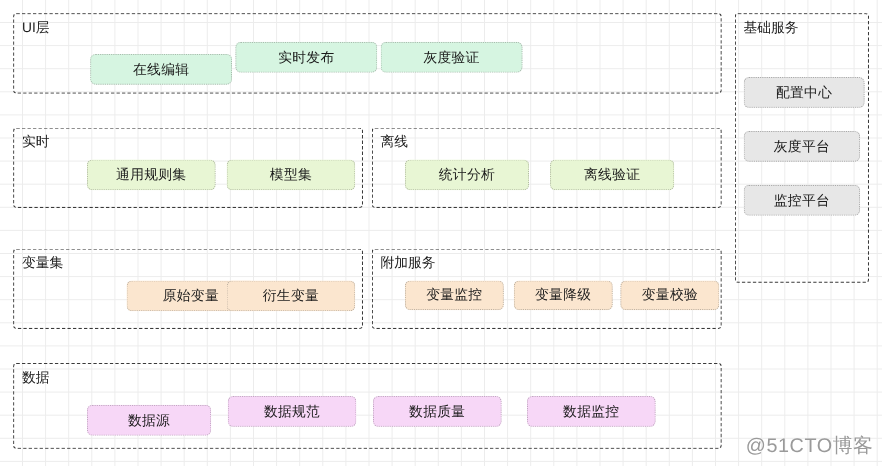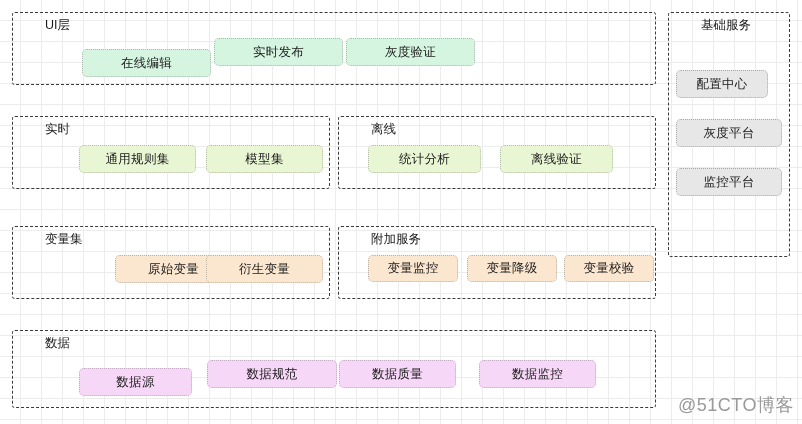--- a/index.html
+++ b/index.html
@@ -29,21 +29,20 @@
     background:transparent;
     box-sizing:border-box;
   }
   .group-label{
     position:absolute;
     left:7px;top:5px;
     font-size:12.5px;
     color:#1a1a1a;
     line-height:14px;
     white-space:nowrap;
-    padding-left:25px;
   }
   .node{
     position:absolute;
     box-sizing:border-box;
     border:1.3px dotted #9a9a9a;
     border-radius:5px;
     display:flex;align-items:center;justify-content:center;
     font-size:12.5px;
     color:#1a1a1a;
     white-space:nowrap;
@@ -94,23 +93,23 @@
     <div class="group" style="left: 338px; top: 226px; width: 318px; height: 73px;">
       <div class="group-label">附加服务</div>
     </div>
     <div class="node n-peach" style="left: 368px; top: 255px; width: 90px; height: 27px;">变量监控</div>
     <div class="node n-peach" style="left: 467px; top: 255px; width: 90px; height: 27px; text-align: right;">变量降级</div>
     <div class="node n-peach" style="left: 564px; top: 255px; width: 90px; height: 27px;">变量校验</div>
     <div class="group" style="left: 12px; top: 330px; width: 644px; height: 78px;">
       <div class="group-label">数据</div>
     </div>
     <div class="node n-pink" style="left: 79px; top: 368px; width: 113px; height: 28px;">数据源</div>
-    <div class="node n-pink" style="left: 207px; top: 360px; width: 130px; height: 28px;">数据规范</div>
+    <div class="node n-pink" style="left: 207px; top: 360px; width: 117px; height: 28px;">数据规范</div>
     <div class="node n-pink" style="left: 339px; top: 360px; width: 117px; height: 28px;">数据质量</div>
     <div class="node n-pink" style="left: 479px; top: 360px; width: 117px; height: 28px;">数据监控</div>
     <div class="group" style="left: 668px; top: 12px; width: 122px; height: 245px;">
       <div class="group-label">基础服务</div>
     </div>
-    <div class="node n-gray" style="left: 676px; top: 70px; width: 92px; height: 28px;">配置中心</div>
+    <div class="node n-gray" style="left: 676px; top: 70px; width: 110px; height: 28px;">配置中心</div>
     <div class="node n-gray" style="left: 676px; top: 119px; width: 106px; height: 28px;">灰度平台</div>
     <div class="node n-gray" style="left: 676px; top: 168px; width: 106px; height: 28px;">监控平台</div>
   </div>
 <div id="watermark">@51CTO博客</div>
 
 </body></html>

